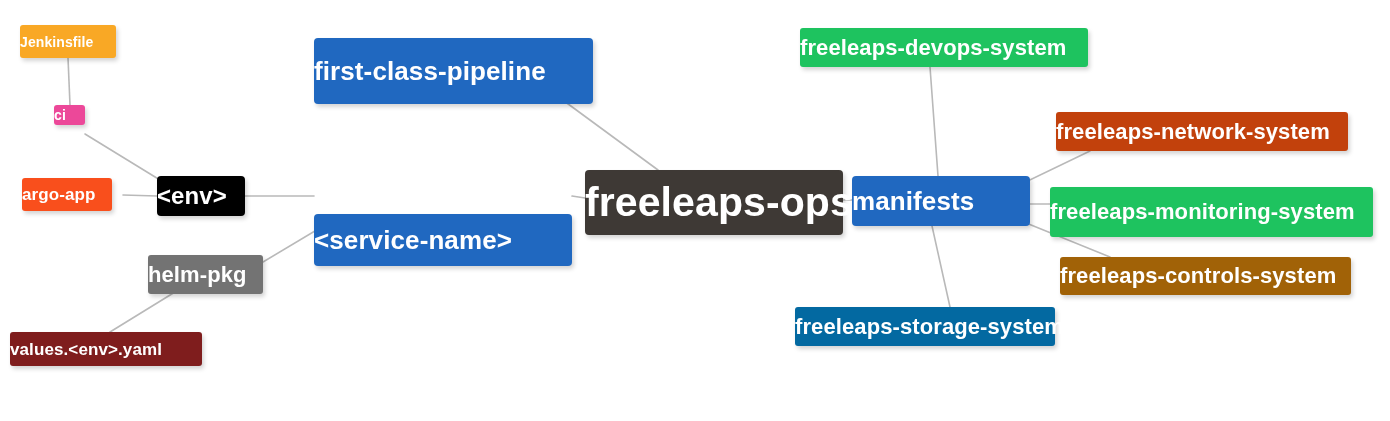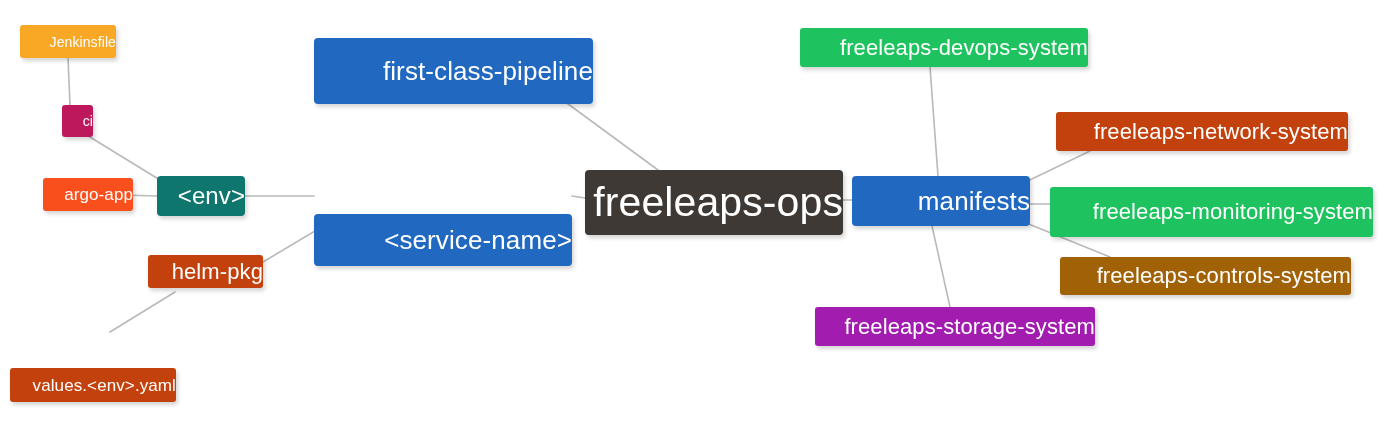--- a/index.html
+++ b/index.html
@@ -25,29 +25,30 @@
     top: 0;
     width: 1390px;
     height: 421px;
     pointer-events: none;
   }
   .node {
     position: absolute;
     box-sizing: border-box;
     display: flex;
     align-items: center;
-    justify-content: flex-end;
+    justify-content: flex-start;
     color: #ffffff;
     border-radius: 3px;
     white-space: nowrap;
     line-height: 1;
     letter-spacing: 0.1px;
     box-shadow: 2px 3px 4px rgba(0, 0, 0, 0.17);
     user-select: none;
     cursor: default;
+    font-weight: bold;
   }
   .node-label {
     display: block;
     white-space: nowrap;
   }
   
   .tier-root   { font-size: 41px; border-radius: 4px; }
   .tier-major  { font-size: 26px; border-radius: 4px; }
   .tier-branch { font-size: 24px; border-radius: 4px; }
   .tier-leaf   { font-size: 22px; border-radius: 3px; }
@@ -71,33 +72,33 @@
       <line x1="938" y1="176" x2="930" y2="67" stroke="#b9b9b9" stroke-width="1.6" stroke-linecap="round"></line>
       <line x1="1009" y1="190" x2="1090" y2="151" stroke="#b9b9b9" stroke-width="1.6" stroke-linecap="round"></line>
       <line x1="1009" y1="204" x2="1050" y2="204" stroke="#b9b9b9" stroke-width="1.6" stroke-linecap="round"></line>
       <line x1="1009" y1="216" x2="1110" y2="257" stroke="#b9b9b9" stroke-width="1.6" stroke-linecap="round"></line>
       <line x1="932" y1="226" x2="950" y2="307" stroke="#b9b9b9" stroke-width="1.6" stroke-linecap="round"></line>
     </svg>
   <div id="node-layer">
       <div class="node tier-tiny" style="left: 20px; top: 25px; width: 96px; height: 33px; background: rgb(249, 168, 37);">
         <span class="node-label">Jenkinsfile</span>
       </div>
-      <div class="node tier-tiny" style="left: 62px; top: 105px; width: 31px; height: 32px; background: #be185d;">
+      <div class="node tier-tiny" style="left: 54px; top: 105px; width: 31px; height: 20px; background: #ec4899;">
         <span class="node-label">ci</span>
       </div>
-      <div class="node tier-small" style="left: 43px; top: 178px; width: 90px; height: 33px; background: rgb(249, 79, 28);">
+      <div class="node tier-small" style="left: 22px; top: 178px; width: 90px; height: 33px; background: rgb(249, 79, 28);">
         <span class="node-label">argo-app</span>
       </div>
-      <div class="node tier-branch" style="left: 157px; top: 176px; width: 88px; height: 40px; background: #0f766e;">
+      <div class="node tier-branch" style="left: 157px; top: 176px; width: 88px; height: 40px; background: #000000;">
         <span class="node-label">&lt;env&gt;</span>
       </div>
-      <div class="node tier-leaf" style="left: 148px; top: 255px; width: 115px; height: 33px; background: #c2410c;">
+      <div class="node tier-leaf" style="left: 148px; top: 255px; width: 115px; height: 39px; background: #737373;">
         <span class="node-label">helm-pkg</span>
       </div>
-      <div class="node tier-small" style="left: 10px; top: 332px; width: 166px; height: 34px; background: #c2410c; margin-top: 36px;">
+      <div class="node tier-small" style="left: 10px; top: 332px; width: 192px; height: 34px; background: #7f1d1d;">
         <span class="node-label">values.&lt;env&gt;.yaml</span>
       </div>
       <div class="node tier-major" style="left: 314px; top: 38px; width: 279px; height: 66px; background: rgb(32, 104, 192);">
         <span class="node-label">first-class-pipeline</span>
       </div>
       <div class="node tier-major" style="left: 314px; top: 170px; width: 258px; height: 52px; background: rgb(32, 104, 192); margin-top: 44px;">
         <span class="node-label">&lt;service-name&gt;</span>
       </div>
       <div class="node tier-root" style="left: 585px; top: 170px; width: 258px; height: 65px; background: rgb(62, 57, 53);">
         <span class="node-label">freeleaps-ops</span>
@@ -110,17 +111,17 @@
       </div>
       <div class="node tier-leaf" style="left: 1056px; top: 112px; width: 292px; height: 39px; background: #c2410c;">
         <span class="node-label">freeleaps-network-system</span>
       </div>
       <div class="node tier-leaf" style="left: 1050px; top: 187px; width: 323px; height: 50px; background: rgb(30, 195, 95);">
         <span class="node-label">freeleaps-monitoring-system</span>
       </div>
       <div class="node tier-leaf" style="left: 1060px; top: 257px; width: 291px; height: 38px; background: #a16207;">
         <span class="node-label">freeleaps-controls-system</span>
       </div>
-      <div class="node tier-leaf" style="left: 815px; top: 307px; width: 280px; height: 39px; background: #a21caf;">
+      <div class="node tier-leaf" style="left: 795px; top: 307px; width: 260px; height: 39px; background: #0369a1;">
         <span class="node-label">freeleaps-storage-system</span>
       </div>
     </div>
 </div>
 
 </body></html>

